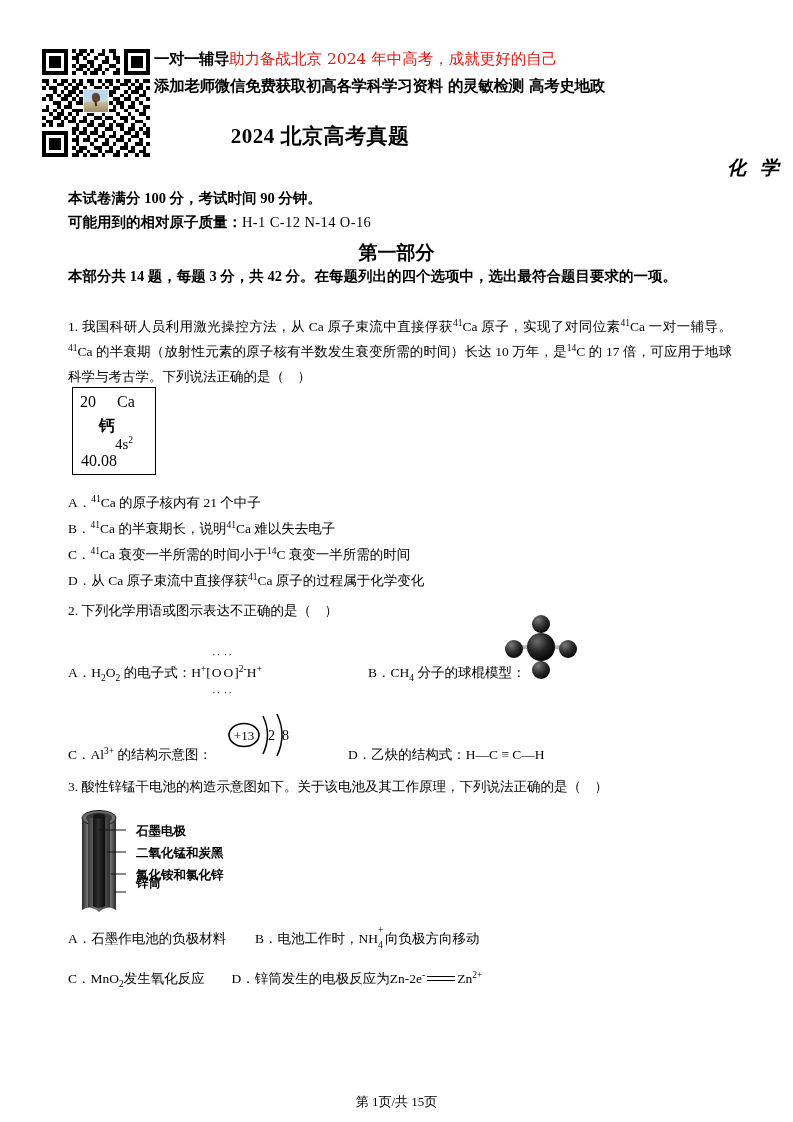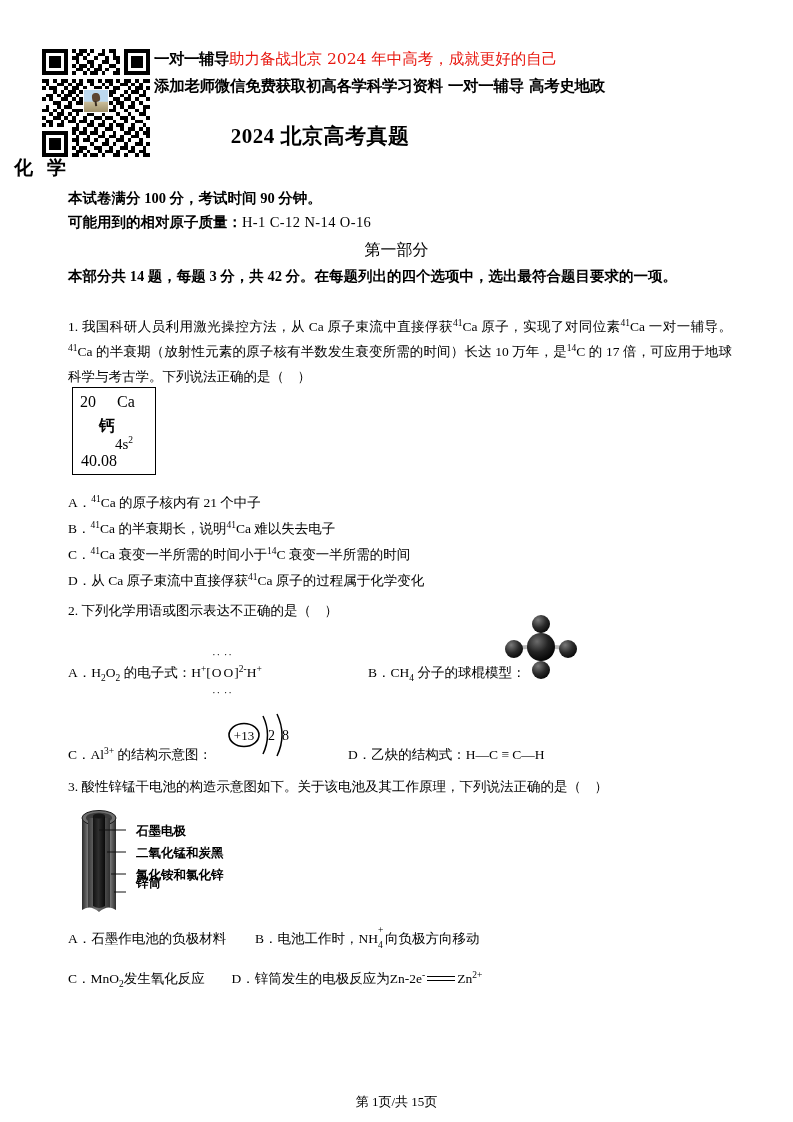--- a/index.html
+++ b/index.html
@@ -112,25 +112,26 @@
     text-align: center;
     font-size: 21px;
     font-weight: bold;
     letter-spacing: 0.5px;
   }
   .doc-subject {
     position: absolute;
     left: 0;
     top: 155px;
     width: 793px;
-    text-align: left;
+    text-align: right;
     font-size: 19px;
     font-weight: bold;
     letter-spacing: 14px;
     text-indent: 14px;
+    font-style: italic;
   }
 
   
   .exam-info {
     position: absolute;
     left: 68px;
     top: 186px;
     width: 660px;
   }
   .exam-info .row {
@@ -142,22 +143,22 @@
     font-weight: normal;
     letter-spacing: 0.4px;
   }
 
   .part-heading {
     position: absolute;
     left: 0;
     top: 240px;
     width: 793px;
     text-align: center;
-    font-size: 16px;
-    font-weight: normal;
+    font-size: 19px;
+    font-weight: bold;
   }
   .part-intro {
     position: absolute;
     left: 68px;
     top: 264px;
     width: 664px;
     font-size: 14.5px;
     line-height: 25px;
     font-weight: bold;
     text-align: justify;
@@ -592,21 +593,21 @@
             <rect x="27" y="28" width="2" height="1"></rect>
         </g>
       </svg>
       <div class="qr-photo">
         <div class="bird"></div>
       </div>
     </div>
 
     <div class="promo-lines">
       <div class="promo-l1"><span class="brand">一对一辅导</span><span class="red">助力备战北京 2024 年中高考，成就更好的自己</span></div>
-      <div class="promo-l2">添加老师微信免费获取初高各学科学习资料 一对一辅导 高考史地政</div>
+      <div class="promo-l2">添加老师微信免费获取初高各学科学习资料 的灵敏检测 高考史地政</div>
     </div>
   </div>
 
   <div class="doc-title">2024 北京高考真题</div>
   <div class="doc-subject">化学</div>
 
   <div class="exam-info">
     <div class="row">本试卷满分 100 分，考试时间 90 分钟。</div>
     <div class="row"><span>可能用到的相对原子质量：</span><span class="light">H-1  C-12  N-14  O-16</span></div>
   </div>

